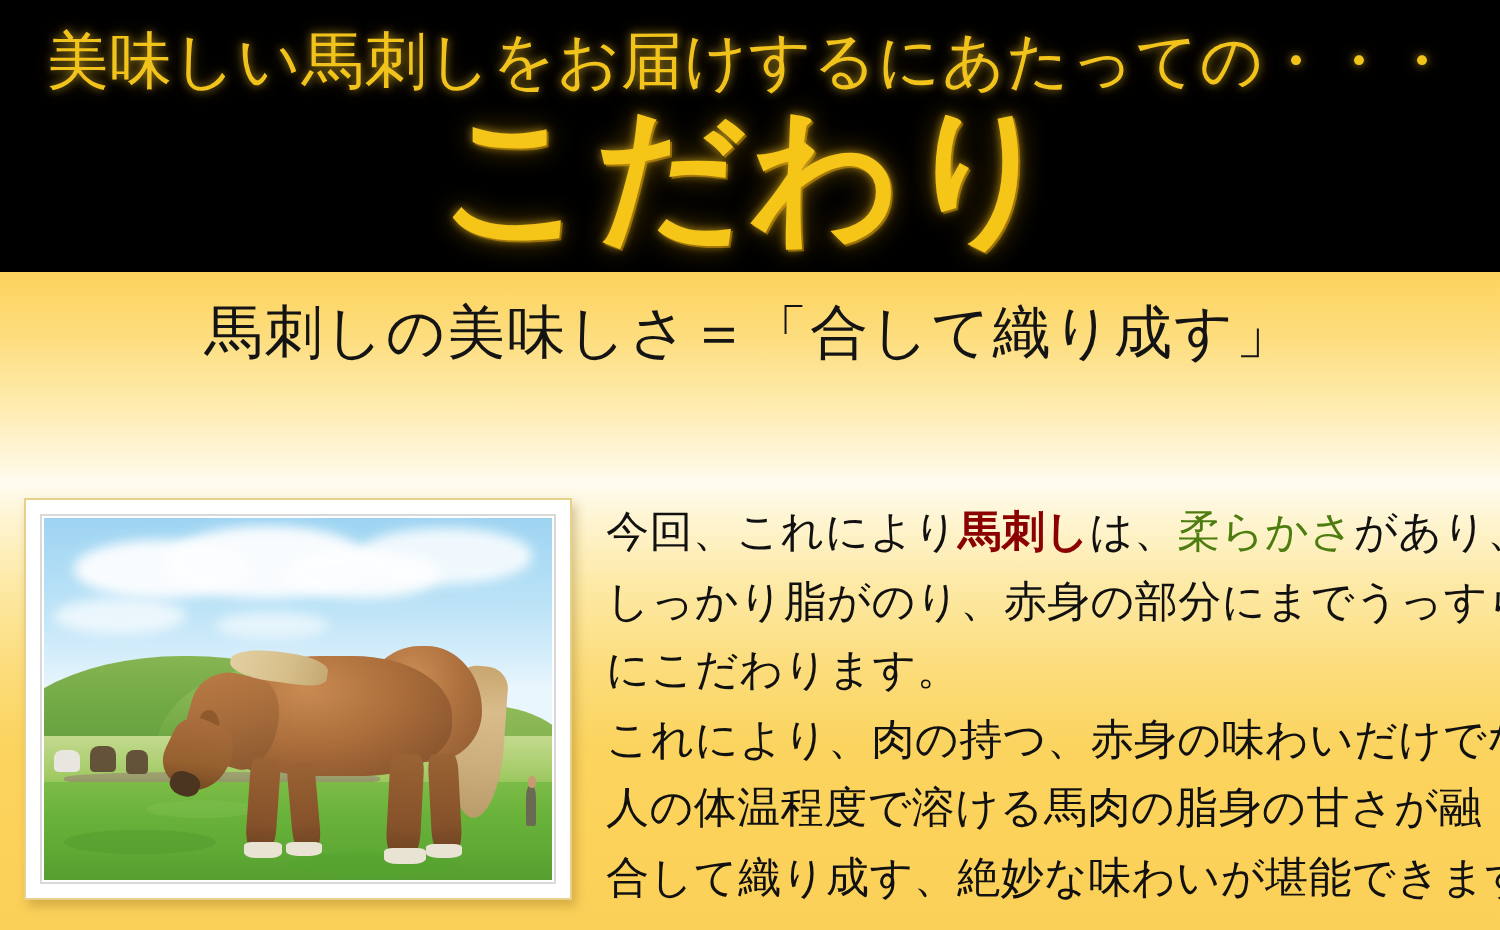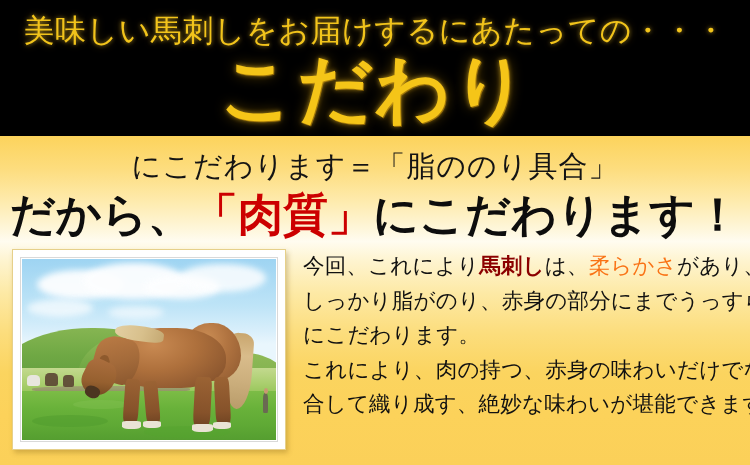--- a/index.html
+++ b/index.html
@@ -197,40 +197,37 @@
   
   #copy{
     position:absolute;left:303px;top:249px;width:440px;
     font-size:21.5px;
     line-height:34.5px;
     color:#111111;
     letter-spacing:0.2px;
     font-family:"Liberation Serif","DejaVu Serif",serif;
   }
   #copy .hl-dark{ color:#8B0000;font-weight:bold;font-family:Liberation Serif, serif; }
-  #copy .hl-red{ color:#f97316; }
+  #copy .hl-red{ color:#4d7c0f; }
   .copy-line{white-space:nowrap;}
 </style>
 </head>
 <body>
 
 <div id="banner">
 
   <div id="header">
     <div id="kicker">美味しい馬刺しをお届けするにあたっての・・・</div>
     <div id="headline">こだわり</div>
   </div>
 
   <div id="gold"></div>
 
-  <div id="subline">にこだわります＝「脂ののり具合」</div>
-
-  <div id="bigline">
-    <span>だから、</span><span class="accent">「肉質」</span><span>にこだわります！</span>
-  </div>
+  <div id="subline">馬刺しの美味しさ＝「合して織り成す」</div>
+
 
   <div id="photo-frame">
     <div id="photo-mat">
       <div id="photo">
 
         <div class="cloud" style="left:6%;top:6%;width:34%;height:16%;"></div>
         <div class="cloud" style="left:24%;top:2%;width:40%;height:20%;"></div>
         <div class="cloud" style="left:48%;top:9%;width:30%;height:13%;"></div>
         <div class="cloud" style="left:2%;top:22%;width:26%;height:10%;opacity:.7;"></div>
         <div class="cloud" style="left:62%;top:3%;width:34%;height:15%;opacity:.85;"></div>
@@ -280,16 +277,17 @@
     </div>
   </div>
 
   <div id="copy">
     <div class="copy-line">
       <span>今回、これにより</span><span class="hl-dark">馬刺し</span><span>は、</span><span class="hl-red">柔らかさ</span><span>があり、かつ</span>
     </div>
     <div class="copy-line">しっかり脂がのり、赤身の部分にまでうっすらとさし</div>
     <div class="copy-line">にこだわります。</div>
     <div class="copy-line">これにより、肉の持つ、赤身の味わいだけでなく、</div>
+    <div class="copy-line">人の体温程度で溶ける馬肉の脂身の甘さが融</div>
     <div class="copy-line">合して織り成す、絶妙な味わいが堪能できます。</div>
   </div>
 
 </div>
 
 </body></html>

